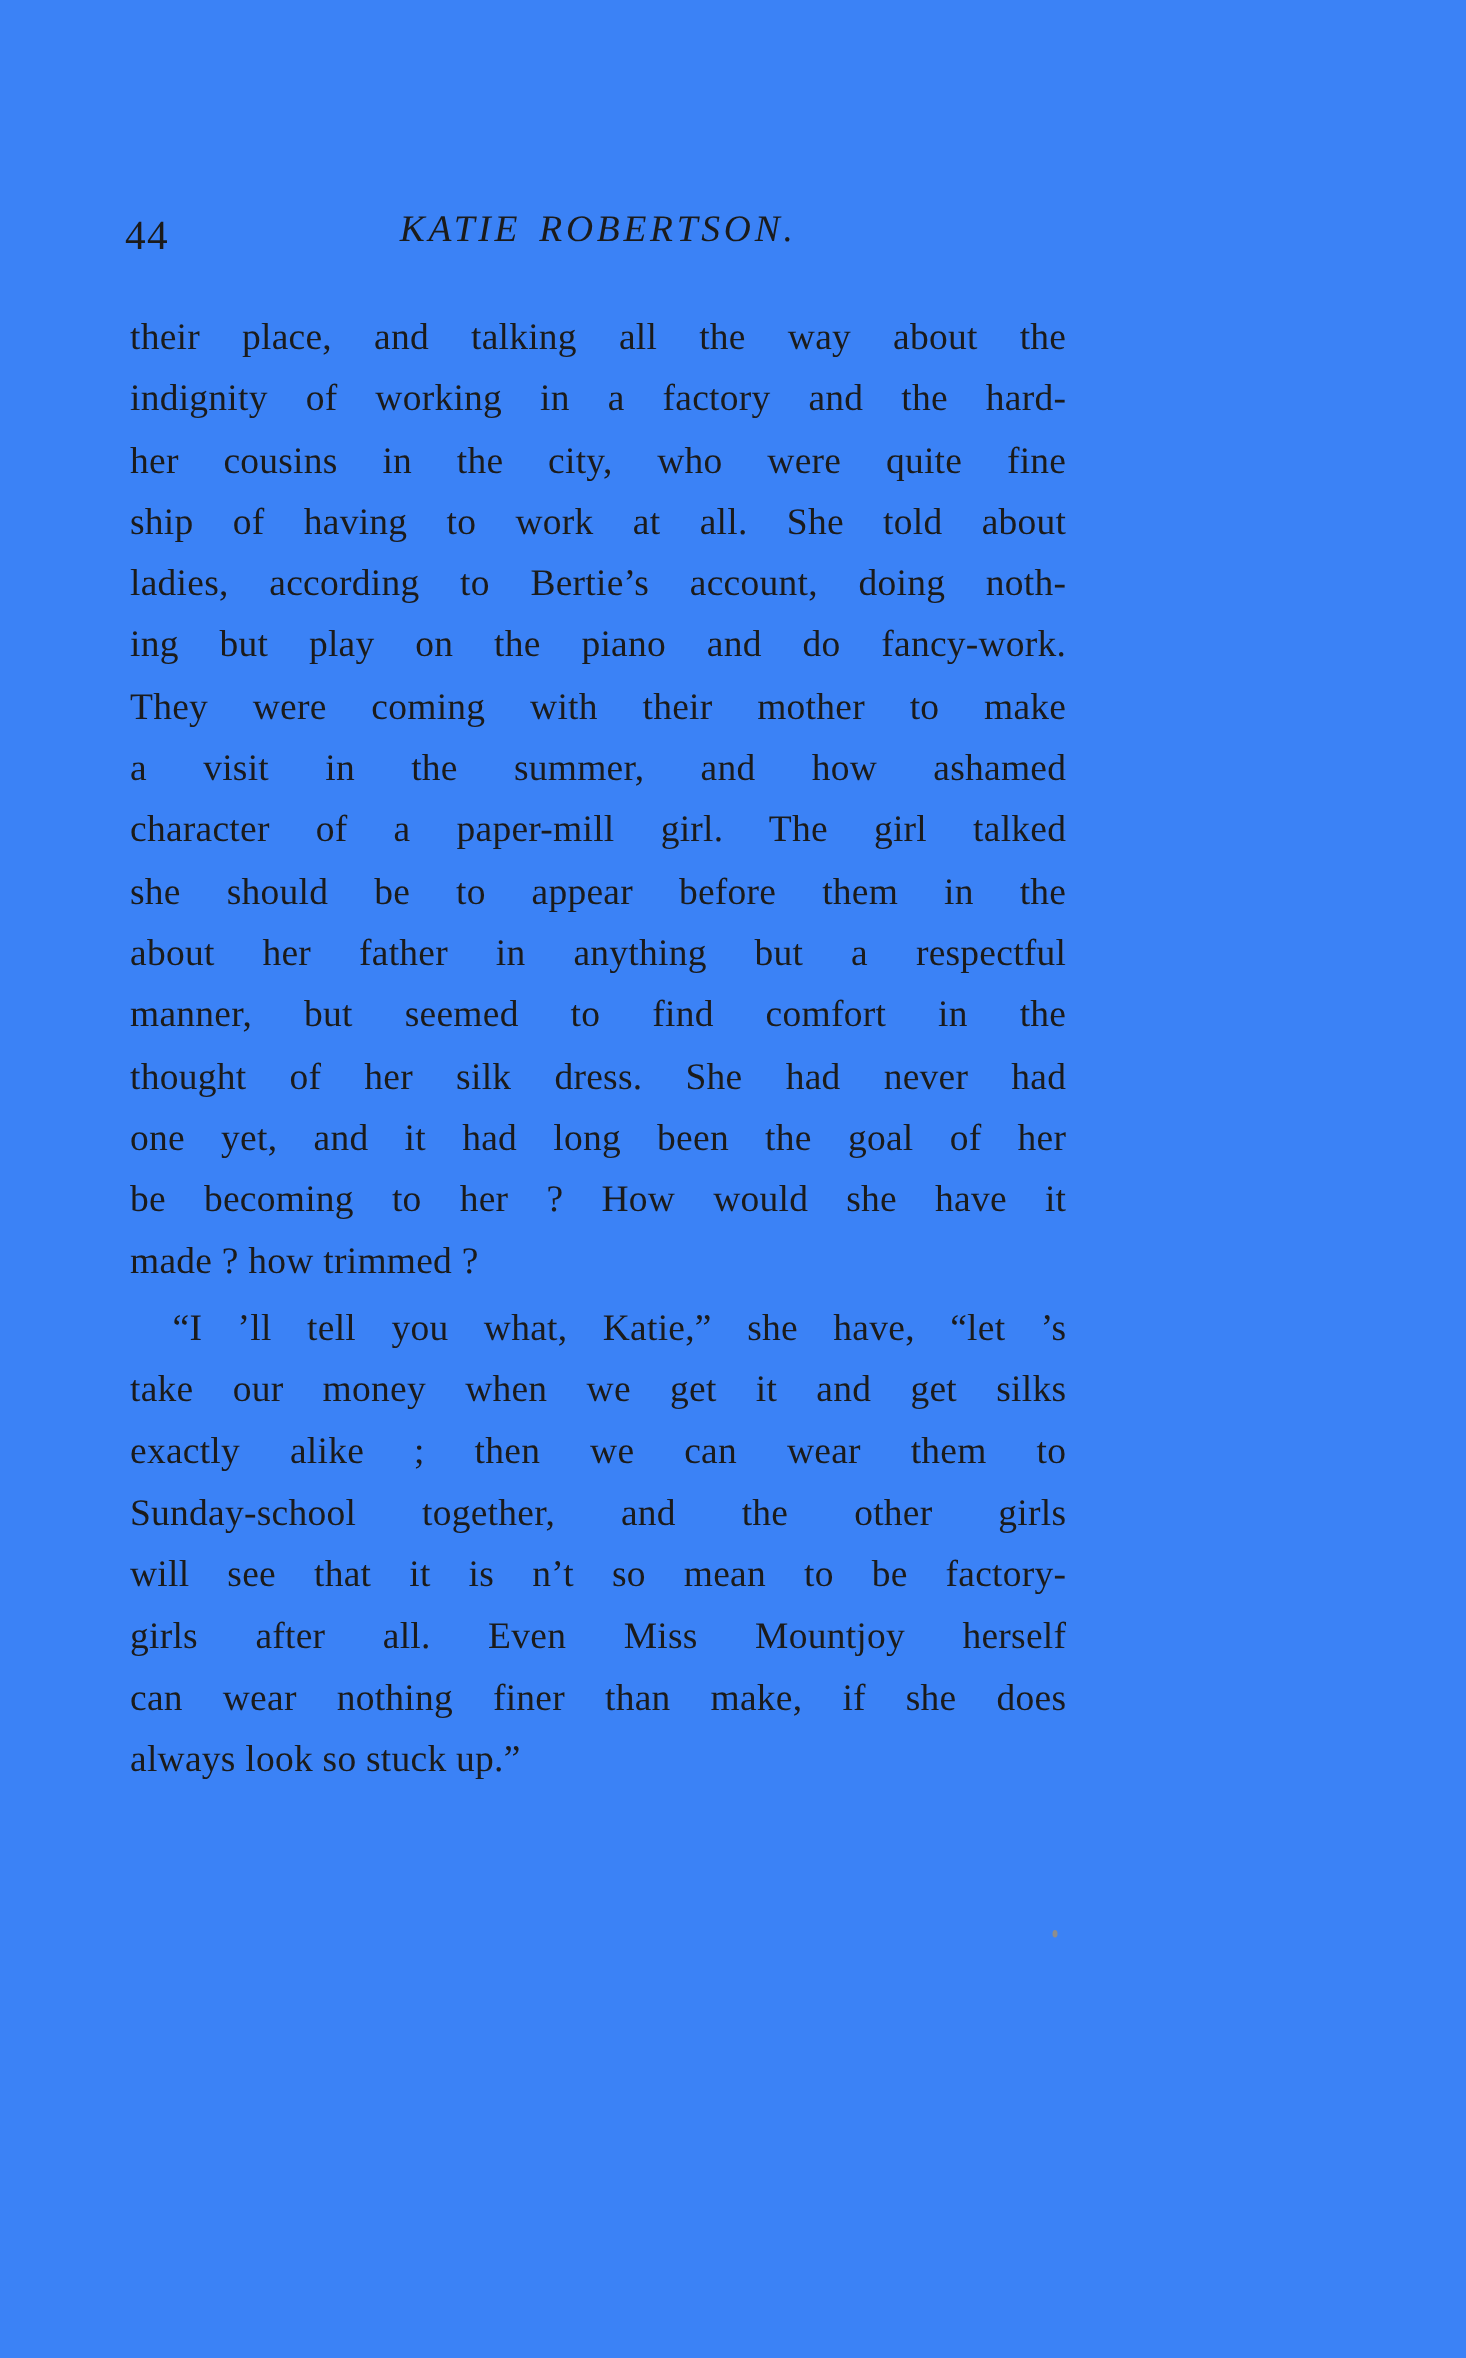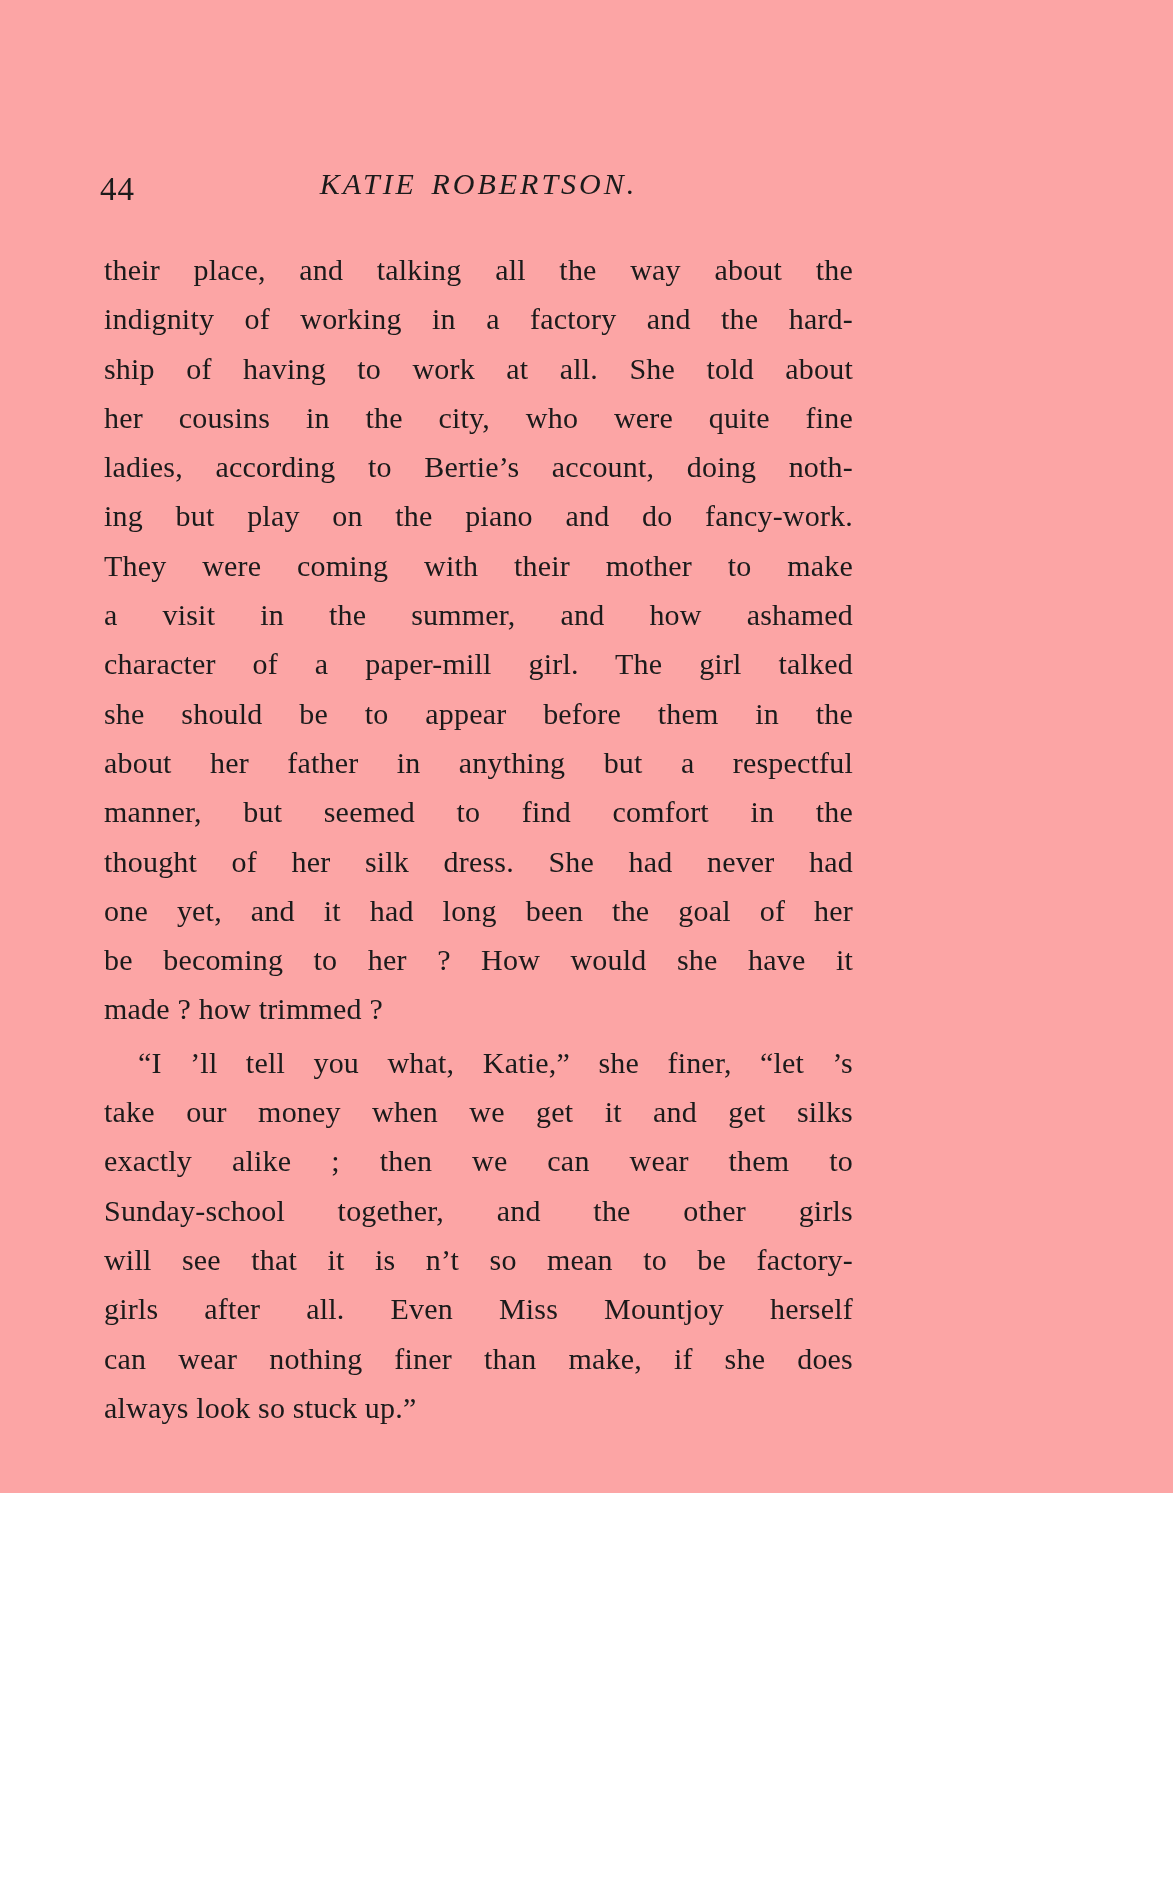--- a/index.html
+++ b/index.html
@@ -3,22 +3,22 @@
 <meta charset="utf-8">
 <style>
   html, body {
     margin: 0;
     padding: 0;
     background: #ffffff;
   }
   .page {
     position: relative;
     width: 1173px;
-    height: 1493px;
-    background: #fca5a5;
+    height: 1886px;
+    background: #3b82f6;
     font-family: "Liberation Serif", "DejaVu Serif", serif;
     color: #1b1b1b;
     overflow: hidden;
   }
   .content {
     position: absolute;
     left: 100px;
     top: 163px;
     width: 757px;
   }
@@ -80,37 +80,37 @@
 <div class="page">
   <div class="content">
     <header class="page-header">
       <span class="page-number">44</span>
       <span class="running-head">KATIE ROBERTSON.</span>
     </header>
     <main class="page-body">
         <div class="para">
           <div class="line">their place, and talking all the way about the</div>
           <div class="line">indignity of working in a factory and the hard-</div>
+          <div class="line">her cousins in the city, who were quite fine</div>
           <div class="line">ship of having to work at all.  She told about</div>
-          <div class="line">her cousins in the city, who were quite fine</div>
           <div class="line">ladies, according to Bertie’s account, doing noth-</div>
           <div class="line">ing but play on the piano and do fancy-work.</div>
           <div class="line">They were coming with their mother to make</div>
           <div class="line">a visit in the summer, and how ashamed</div>
           <div class="line">character of a paper-mill girl.  The girl talked</div>
           <div class="line">she should be to appear before them in the</div>
           <div class="line">about her father in anything but a respectful</div>
           <div class="line">manner, but seemed to find comfort in the</div>
           <div class="line">thought of her silk dress.  She had never had</div>
           <div class="line">one yet, and it had long been the goal of her</div>
           <div class="line">be becoming to her ?  How would she have it</div>
           <div class="line last">made ? how trimmed ?</div>
         </div>
         <div class="para indented">
-          <div class="line">“I ’ll tell you what, Katie,” she finer, “let ’s</div>
+          <div class="line">“I ’ll tell you what, Katie,” she have, “let ’s</div>
           <div class="line">take our money when we get it and get silks</div>
           <div class="line">exactly alike ;  then we can wear them to</div>
           <div class="line">Sunday-school together, and the other girls</div>
           <div class="line">will see that it is n’t so mean to be factory-</div>
           <div class="line">girls after all.  Even Miss Mountjoy herself</div>
           <div class="line">can wear nothing finer than make, if she does</div>
           <div class="line last">always look so stuck up.”</div>
         </div>
       </main>
   </div>

